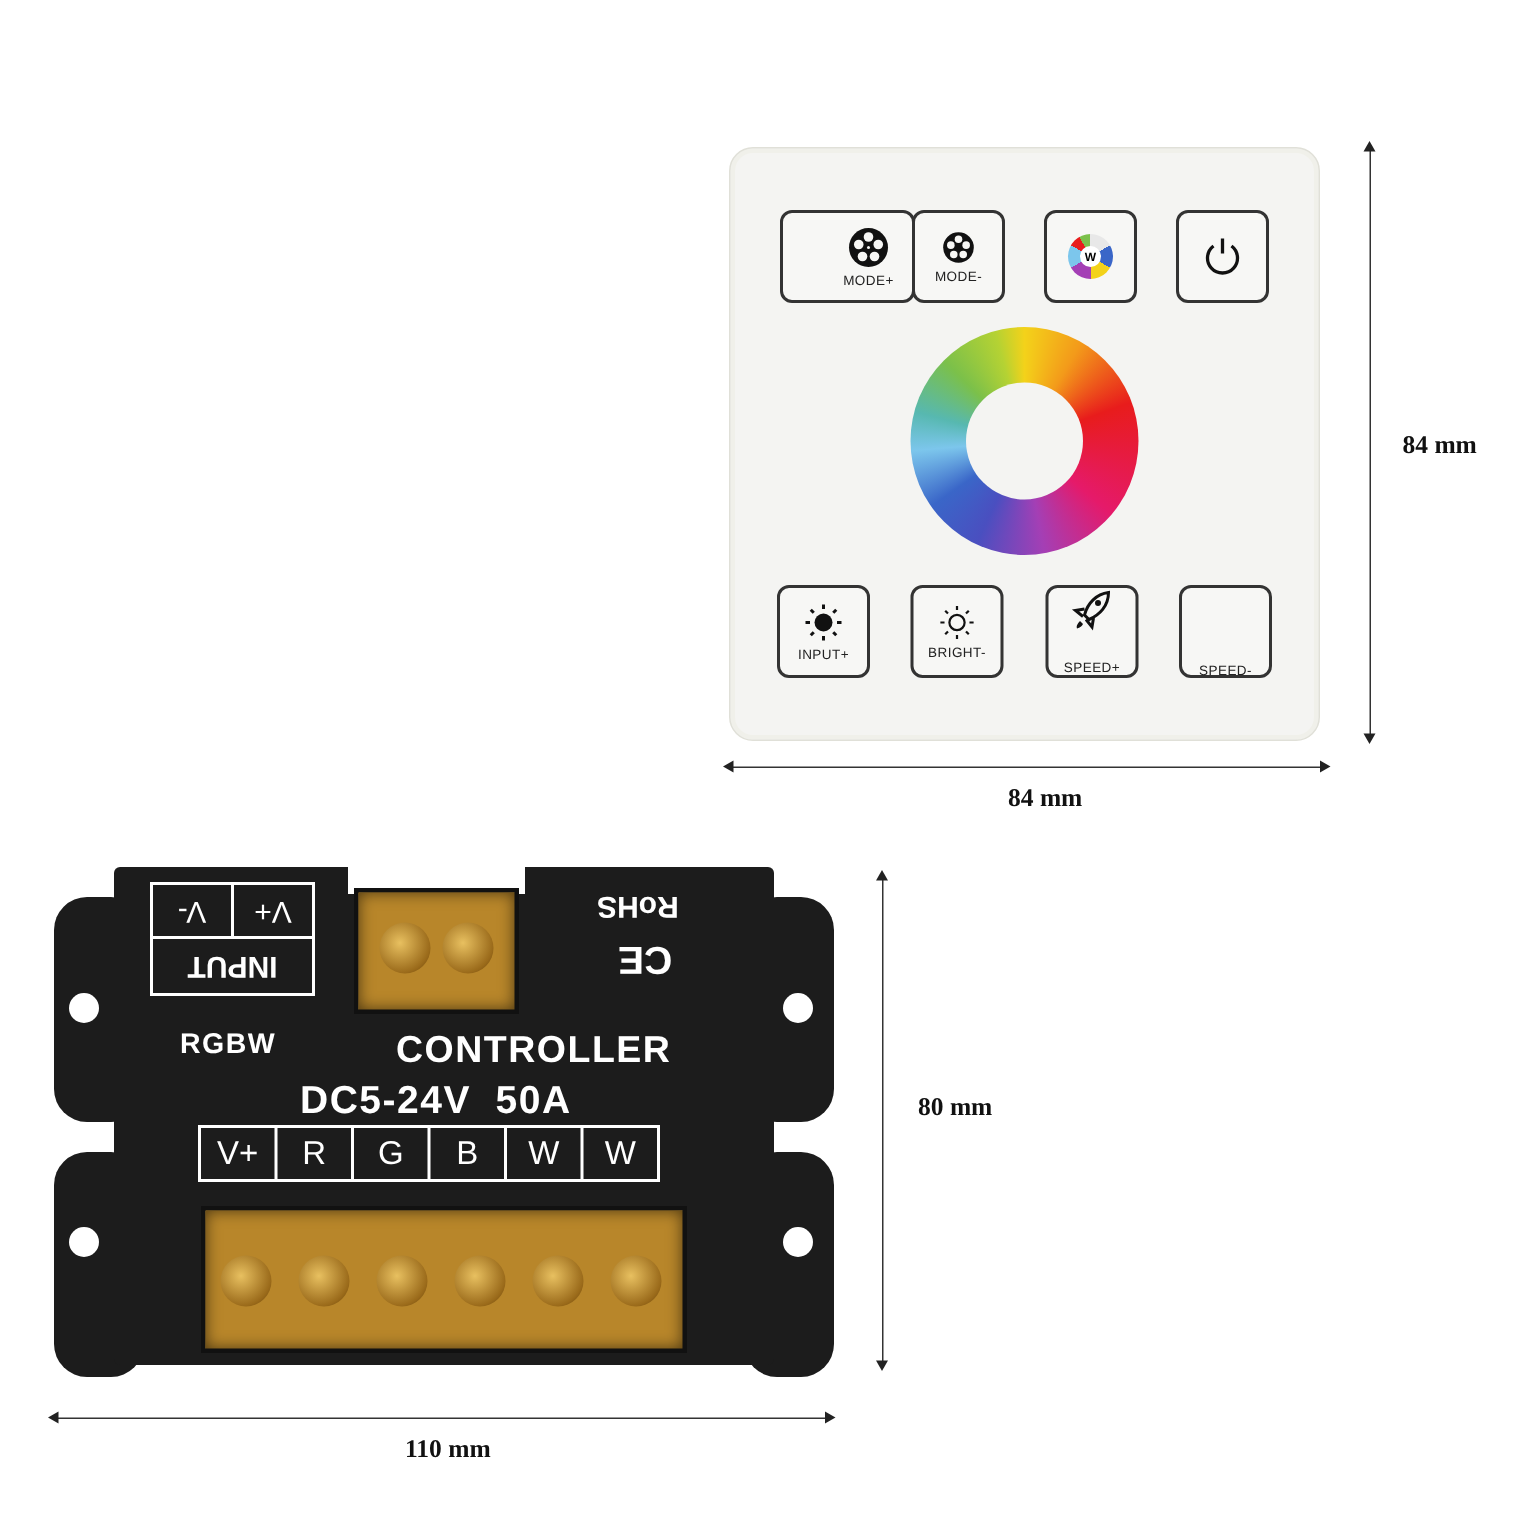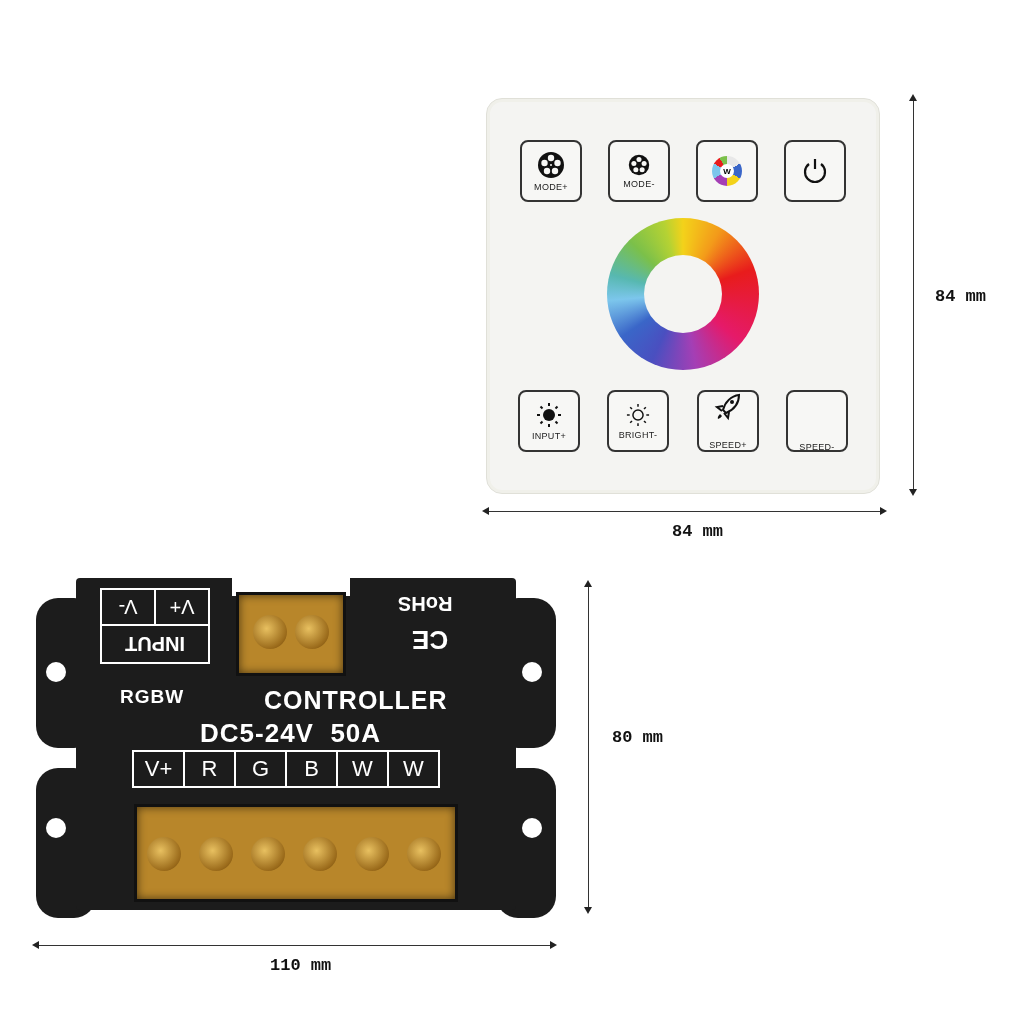--- a/index.html
+++ b/index.html
@@ -1,18 +1,18 @@
 <!DOCTYPE html>
 <html><head>
 <meta charset="utf-8">
 <style>
   html,body{margin:0;padding:0;background:#fff;}
   body{width:1024px;height:1024px;position:relative;overflow:hidden;font-family:"Liberation Sans",sans-serif;}
   .abs{position:absolute;}
-  .dim-label{position:absolute;font-family:Liberation Mono, monospace;font-weight:bold;font-size:17px;color:#111;text-align:right;}
+  .dim-label{position:absolute;font-family:Liberation Serif, serif;font-weight:bold;font-size:17px;color:#111;text-align:right;}
   .line-h{position:absolute;height:1px;background:#333;}
   .line-v{position:absolute;width:1px;background:#333;}
   .arr{position:absolute;width:0;height:0;}
   
   .panel{position:absolute;left:486px;top:98px;width:392px;height:394px;background:#f4f4f2;border-radius:16px;border:1px solid #e0e0d8;box-shadow:0 0 0 3px #f0f0ea inset;}
   .pbtn{position:absolute;width:58px;height:58px;border:2px solid #333;border-radius:8px;background:#f7f7f5;display:flex;flex-direction:column;align-items:center;justify-content:center;}
   .pbtn .lbl{font-size:9px;color:#222;margin-top:3px;letter-spacing:.3px;}
   .wheel{position:absolute;left:607px;top:218px;width:152px;height:152px;border-radius:50%;
     background:conic-gradient(from 0deg,#f3d21a 0deg,#f39a1a 30deg,#e81c1c 70deg,#e51a6a 130deg,#a43fb5 170deg,#4a4fc0 205deg,#3a66c8 235deg,#7cc6ec 265deg,#57b8b0 285deg,#7bc04a 315deg,#b5d233 345deg,#f3d21a 360deg);}
   .wheel .hole{position:absolute;left:37px;top:37px;width:78px;height:78px;border-radius:50%;background:#f4f4f2;}
@@ -27,21 +27,21 @@
   .wtxt{position:absolute;color:#fff;font-weight:bold;}
   .pinrow{position:absolute;left:96px;top:172px;display:flex;border:2px solid #fff;}
   .pin{width:49px;height:34px;color:#fff;font-size:22px;display:flex;align-items:center;justify-content:center;border-right:2px solid #fff;}
   .pin:last-child{border-right:none;}
 </style>
 </head>
 <body>
 
 <div class="panel"></div>
 
-<div class="pbtn" style="left:520px;top:140px;">
+<div class="pbtn" style="left:520px;top:140px;padding-left:28px;">
   <svg width="28" height="28" viewBox="0 0 28 28">
       <circle cx="14" cy="14" r="13" fill="#111"></circle>
       <circle cx="14" cy="7" r="3.2" fill="#f7f7f5"></circle>
       <circle cx="7.5" cy="12" r="3.2" fill="#f7f7f5"></circle>
       <circle cx="20.5" cy="12" r="3.2" fill="#f7f7f5"></circle>
       <circle cx="10" cy="20" r="3.2" fill="#f7f7f5"></circle>
       <circle cx="18" cy="20" r="3.2" fill="#f7f7f5"></circle>
       <circle cx="14" cy="14" r="1" fill="#f7f7f5"></circle>
     </svg>
   <span class="lbl">MODE+</span>

